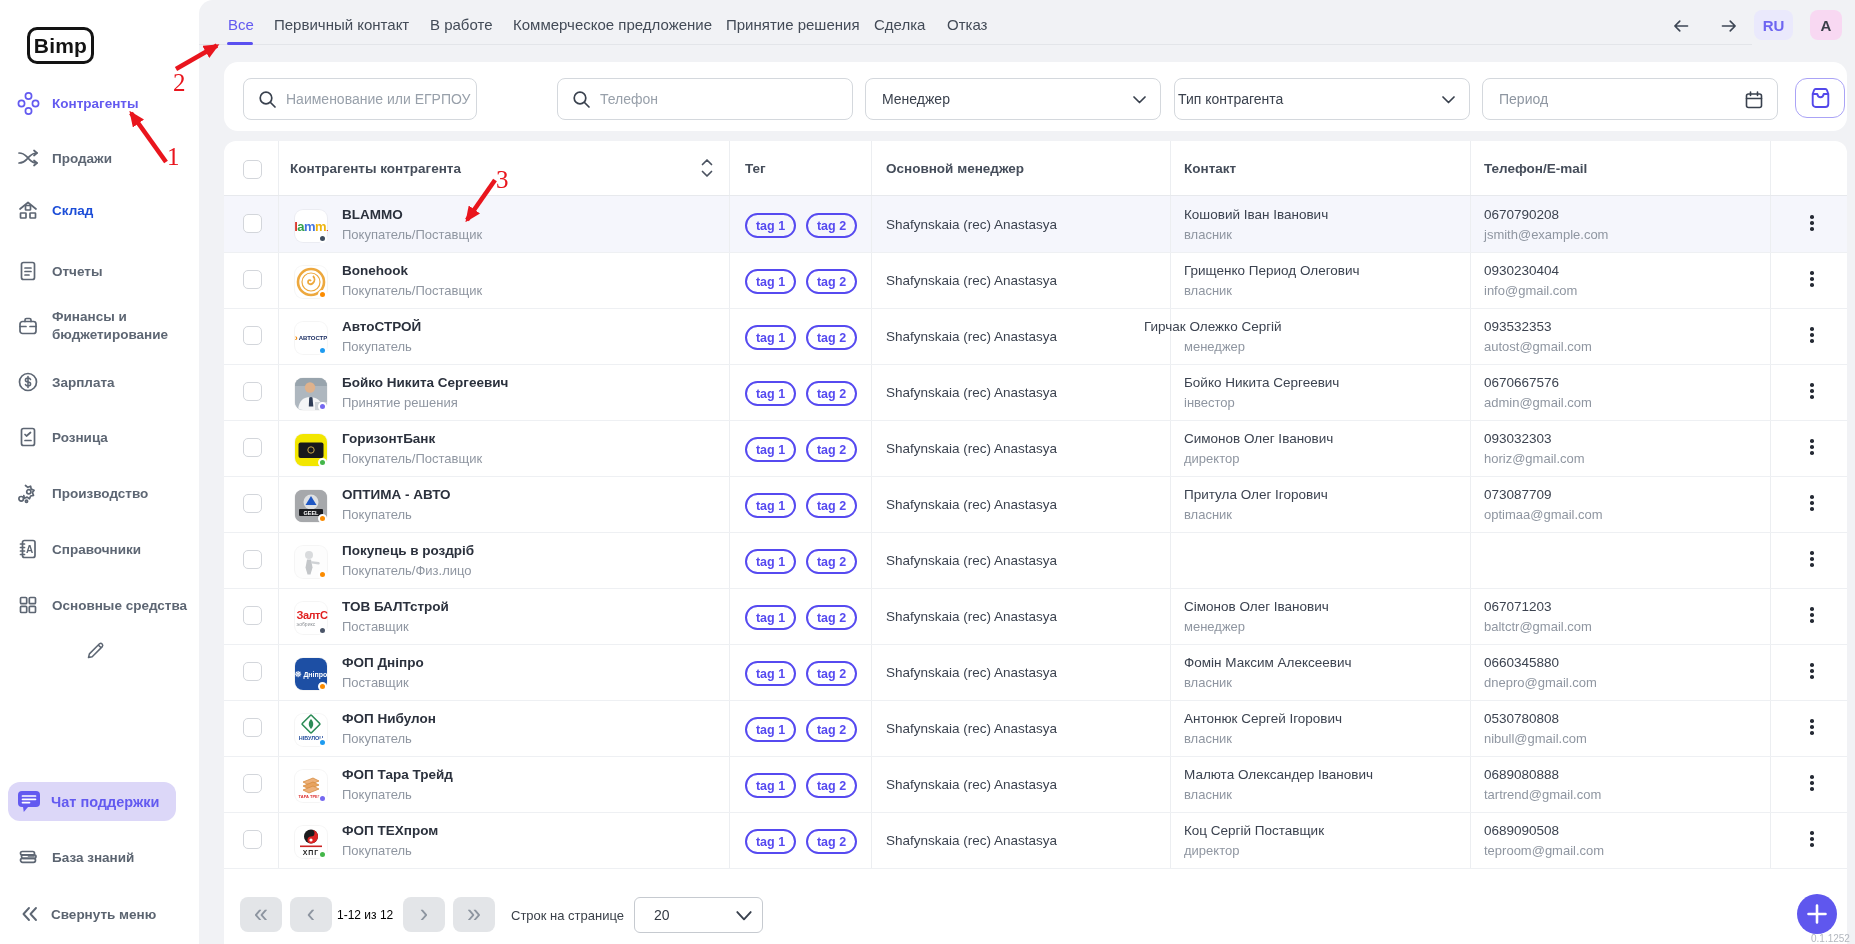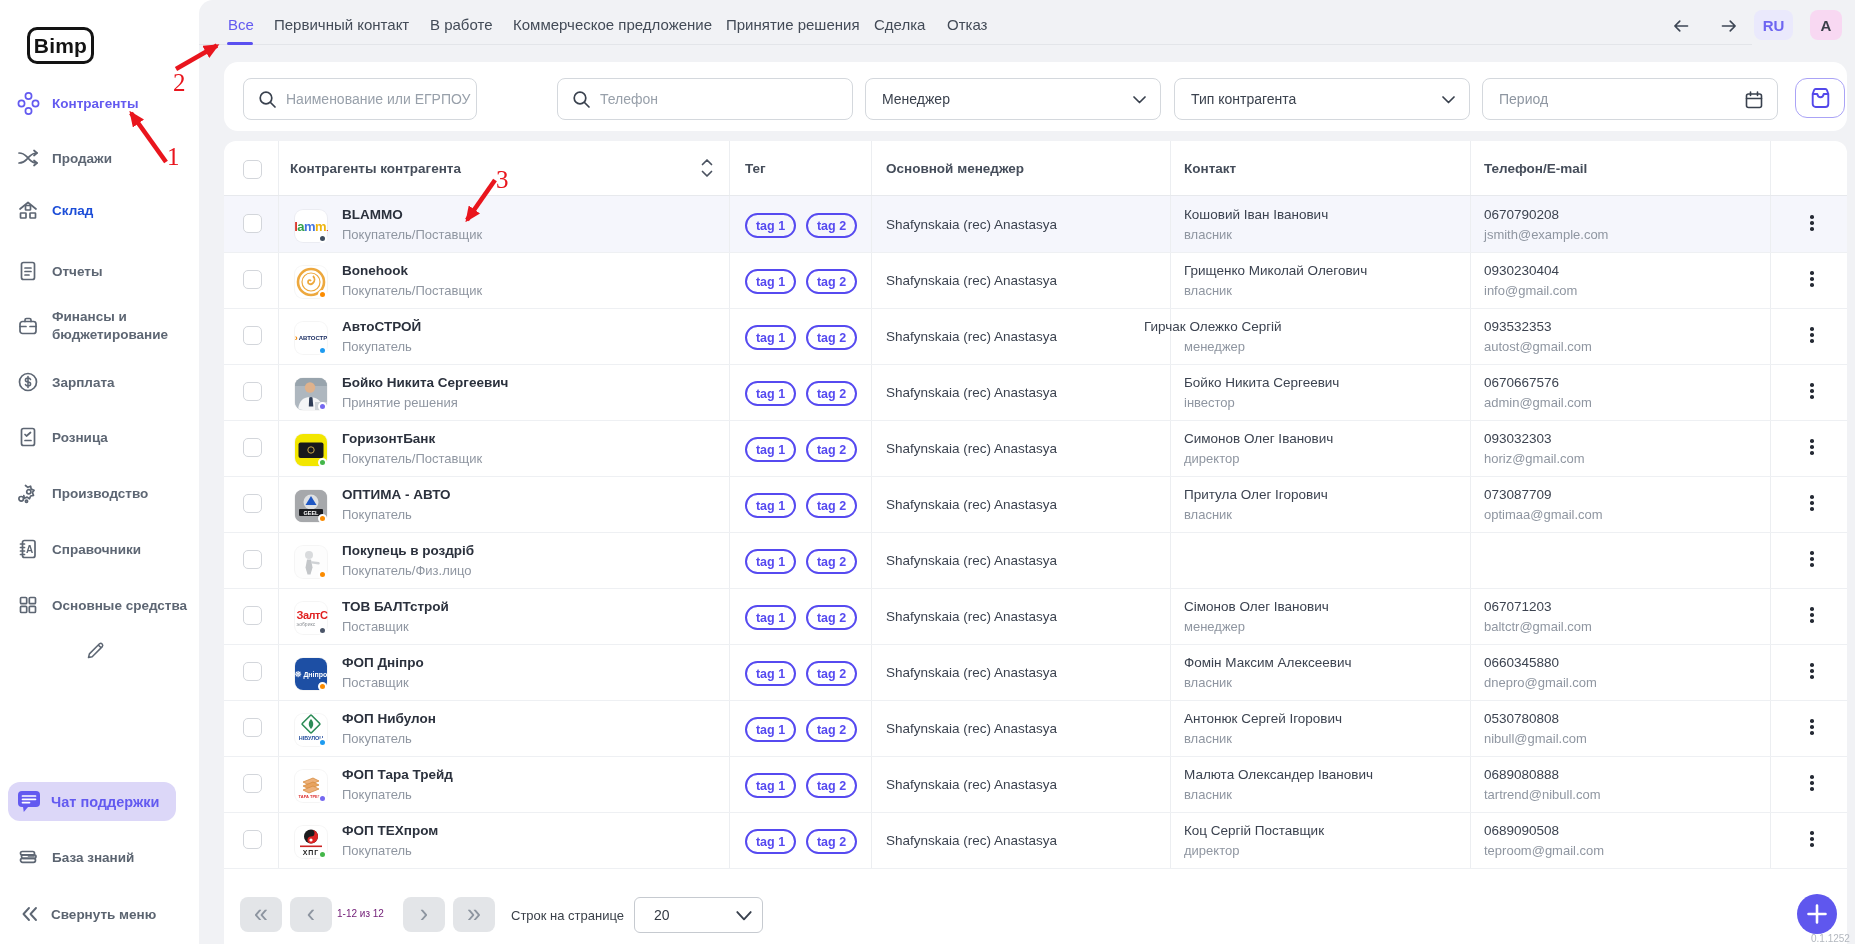--- a/index.html
+++ b/index.html
@@ -159,21 +159,21 @@
       <circle cx="9" cy="9" r="5.8" fill="none" stroke="#39414e" stroke-width="1.7"></circle>
       <path d="M13.5 13.5 L18 18" stroke="#39414e" stroke-width="1.7" stroke-linecap="round"></path>
     </svg>Наименование или ЕГРПОУ</div>
 <div class="inp" style="left:557px;top:78px;width:296px;color:#98a0aa"><svg width="20" height="20" viewBox="0 0 20 20" style="margin:0 9px 0 13px;flex:none">
       <circle cx="9" cy="9" r="5.8" fill="none" stroke="#39414e" stroke-width="1.7"></circle>
       <path d="M13.5 13.5 L18 18" stroke="#39414e" stroke-width="1.7" stroke-linecap="round"></path>
     </svg>Телефон</div>
 <div class="inp" style="left:865px;top:78px;width:296px;color:#3b424e;padding-left:16px">Менеджер<svg width="13" height="8" viewBox="0 0 13 8" style="position:absolute;right:14px;top:17px">
       <path d="M1 1 L6.5 6.5 L12 1" stroke="#39414e" stroke-width="1.7" fill="none" stroke-linecap="round" stroke-linejoin="round"></path>
     </svg></div>
-<div class="inp" style="left:1174px;top:78px;width:296px;color:#3b424e;padding-left:16px">Тип контрагента<svg width="13" height="8" viewBox="0 0 13 8" style="position:absolute;right:14px;top:17px">
+<div class="inp" style="left:1174px;top:78px;width:296px;color:#3b424e;padding-left:3px">Тип контрагента<svg width="13" height="8" viewBox="0 0 13 8" style="position:absolute;right:14px;top:17px">
       <path d="M1 1 L6.5 6.5 L12 1" stroke="#39414e" stroke-width="1.7" fill="none" stroke-linecap="round" stroke-linejoin="round"></path>
     </svg></div>
 <div class="inp" style="left:1482px;top:78px;width:296px;color:#8e96a1;padding-left:16px">Период<svg width="20" height="20" viewBox="0 0 20 20" style="position:absolute;right:13px;top:11px">
       <rect x="2.5" y="4" width="15" height="13.5" rx="2" fill="none" stroke="#39414e" stroke-width="1.6"></rect>
       <path d="M2.5 8.5 h15 M6.5 2 v3.5 M13.5 2 v3.5" stroke="#39414e" stroke-width="1.6" stroke-linecap="round"></path>
     </svg></div>
 <div class="abs" style="left:1795px;top:78px;width:50px;height:40px;border:1px solid #aaa3f6;border-radius:12px;display:flex;align-items:center;justify-content:center;background:#fff">
     <svg width="25" height="22" viewBox="0 0 25 22">
       <path d="M4.7 7 L6 3.2 A1.8 1.8 0 0 1 7.7 2 h9.6 A1.8 1.8 0 0 1 19 3.2 L20.3 7" stroke="#5348ea" stroke-width="1.9" fill="none" stroke-linejoin="round"></path>
       <path d="M4.7 7 h4.6 c0.4 2.3 1.6 3.3 3.2 3.3 s2.8 -1 3.2 -3.3 h4.6 v10 a3 3 0 0 1 -3 3 h-9.6 a3 3 0 0 1 -3 -3 z" stroke="#5348ea" stroke-width="1.9" fill="none" stroke-linejoin="round"></path>
@@ -240,21 +240,21 @@
         <path d="M17 9 c2 2 2 5 0 7 c-2 2 -5 1.5 -5 -1 c0 -2 2 -2.5 3 -1" fill="none" stroke="#eda83e" stroke-width="1.8"></path>
       </svg>
     </div>
     <div class="dot" style="left:23px;top:24px;background:#fb8b00"></div>
   </div>
 <div class="nm" style="left:342px;top:263px">Bonehook</div>
 <div class="sub" style="left:342px;top:283px">Покупатель/Поставщик</div>
 <div class="tag" style="left:745px;top:269px">tag 1</div>
 <div class="tag" style="left:806px;top:269px">tag 2</div>
 <div class="cell1" style="left:886px;top:273px">Shafynskaia (rec) Anastasya</div>
-<div class="cell1" style="left:1184px;top:263px">Грищенко Миколай Олегович</div>
+<div class="cell1" style="left:1184px;top:263px">Грищенко Период Олегович</div>
 <div class="sub" style="left:1184px;top:283px">власник</div>
 <div class="cell1" style="left:1484px;top:263px">0930230404</div>
 <div class="sub" style="left:1484px;top:283px">info@gmail.com</div>
 <div class="dots3" style="left:1810px;top:271px">
     <i></i>
     <i></i>
     <i></i>
   </div>
 <div class="cbox" style="left:243px;top:326px"></div>
 <div class="abs" style="left:295px;top:322px">
@@ -466,21 +466,21 @@
     <div class="dot" style="left:23px;top:24px;background:#7568f0"></div>
   </div>
 <div class="nm" style="left:342px;top:767px">ФОП Тара Трейд</div>
 <div class="sub" style="left:342px;top:787px">Покупатель</div>
 <div class="tag" style="left:745px;top:773px">tag 1</div>
 <div class="tag" style="left:806px;top:773px">tag 2</div>
 <div class="cell1" style="left:886px;top:777px">Shafynskaia (rec) Anastasya</div>
 <div class="cell1" style="left:1184px;top:767px">Малюта Олександер Іванович</div>
 <div class="sub" style="left:1184px;top:787px">власник</div>
 <div class="cell1" style="left:1484px;top:767px">0689080888</div>
-<div class="sub" style="left:1484px;top:787px">tartrend@nibull.com</div>
+<div class="sub" style="left:1484px;top:787px">tartrend@gmail.com</div>
 <div class="dots3" style="left:1810px;top:775px">
     <i></i>
     <i></i>
     <i></i>
   </div>
 <div class="cbox" style="left:243px;top:830px"></div>
 <div class="abs" style="left:295px;top:826px">
     <div class="lg" style="background:#fff">
       <svg width="32" height="32" viewBox="0 0 32 32">
         <circle cx="16" cy="10.5" r="7" fill="#1c1c1e"></circle>
@@ -506,21 +506,21 @@
     <i></i>
     <i></i>
     <i></i>
   </div>
 <div class="pgbtn" style="left:240px;top:897px">
     <span style="font-size:25px;color:#8d95a0;line-height:20px;margin-top:-4px">«</span>
   </div>
 <div class="pgbtn" style="left:290px;top:897px">
     <span style="font-size:25px;color:#8d95a0;line-height:20px;margin-top:-4px">‹</span>
   </div>
-<div class="abs" style="left:337px;top:908px;font-size:10px;color:#701a75">1-12 из 12</div>
+<div class="abs" style="left:337px;top:908px;font-size:12px;color:#000000">1-12 из 12</div>
 <div class="pgbtn" style="left:403px;top:897px">
     <span style="font-size:25px;color:#8d95a0;line-height:20px;margin-top:-4px">›</span>
   </div>
 <div class="pgbtn" style="left:453px;top:897px">
     <span style="font-size:25px;color:#8d95a0;line-height:20px;margin-top:-4px">»</span>
   </div>
 <div class="abs" style="left:511px;top:908px;font-size:13px;color:#3a4049">Строк на странице</div>
 <div class="abs" style="left:634px;top:897px;width:129px;height:36px;border:1px solid #c6cad0;border-radius:6px;background:#fff"></div>
 <div class="abs" style="left:654px;top:907px;font-size:14px;color:#343a44">20</div>
 <svg class="abs" style="left:736px;top:911px" width="16" height="10" viewBox="0 0 14 9">

